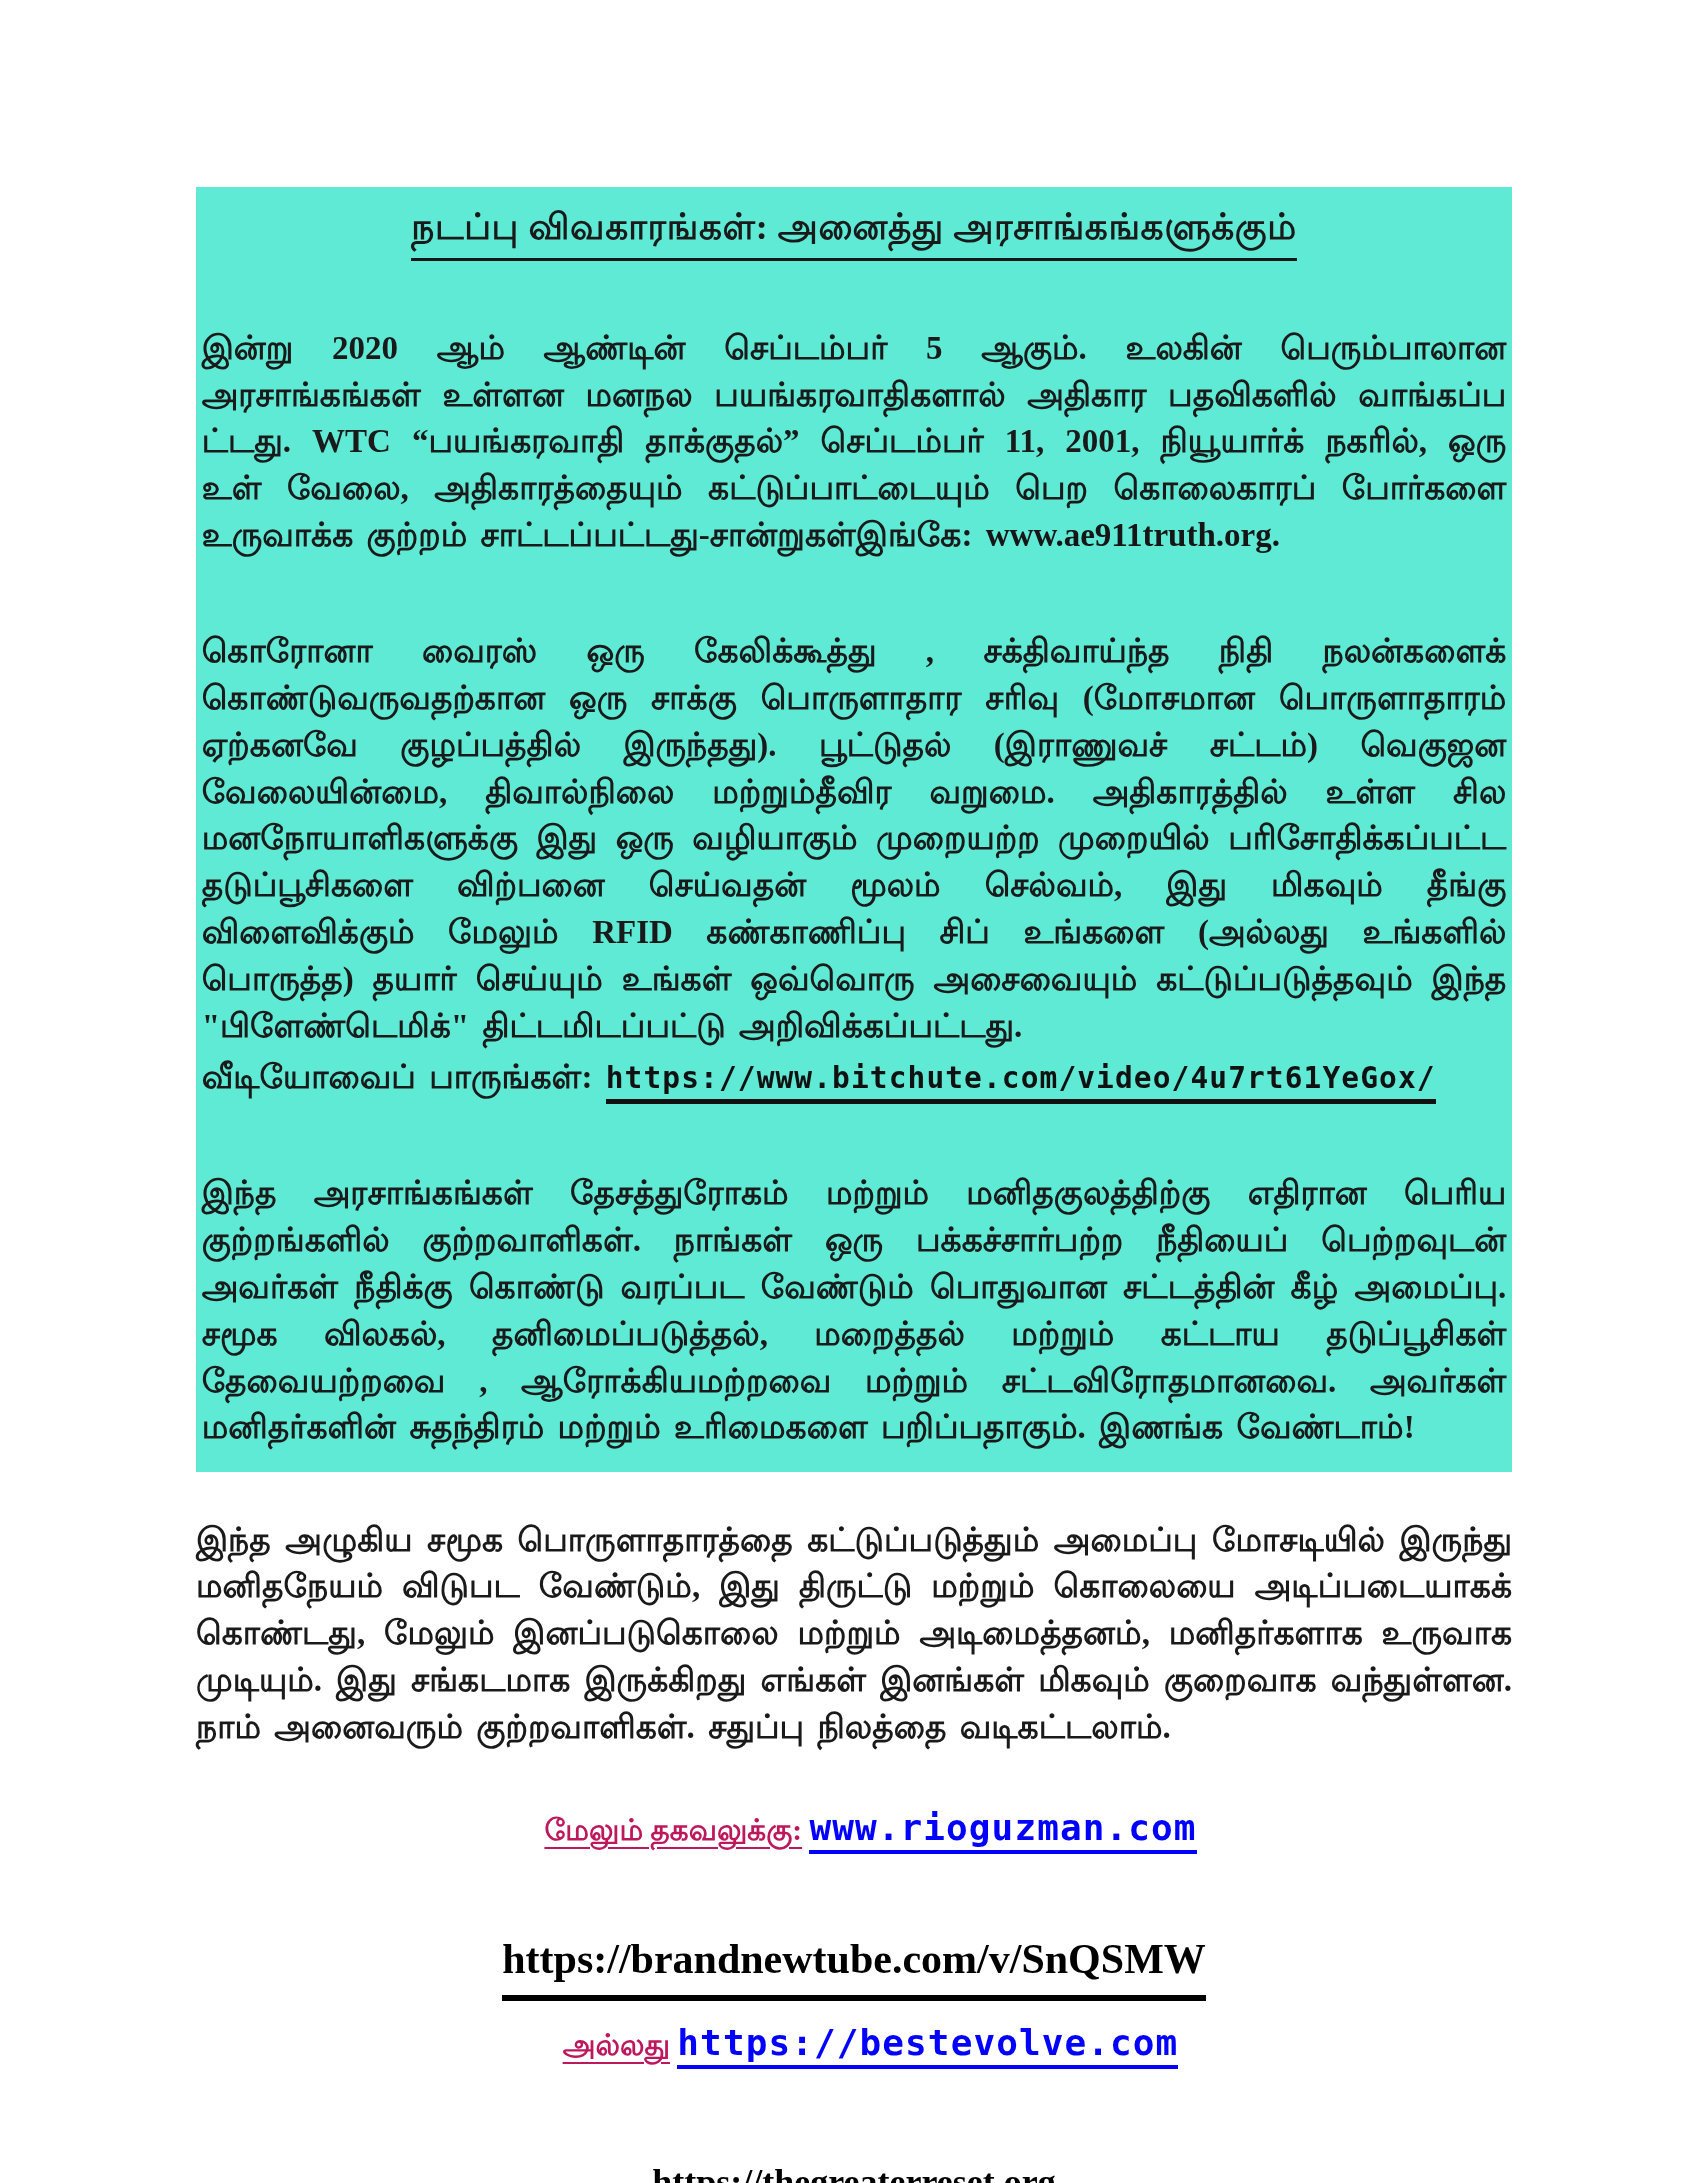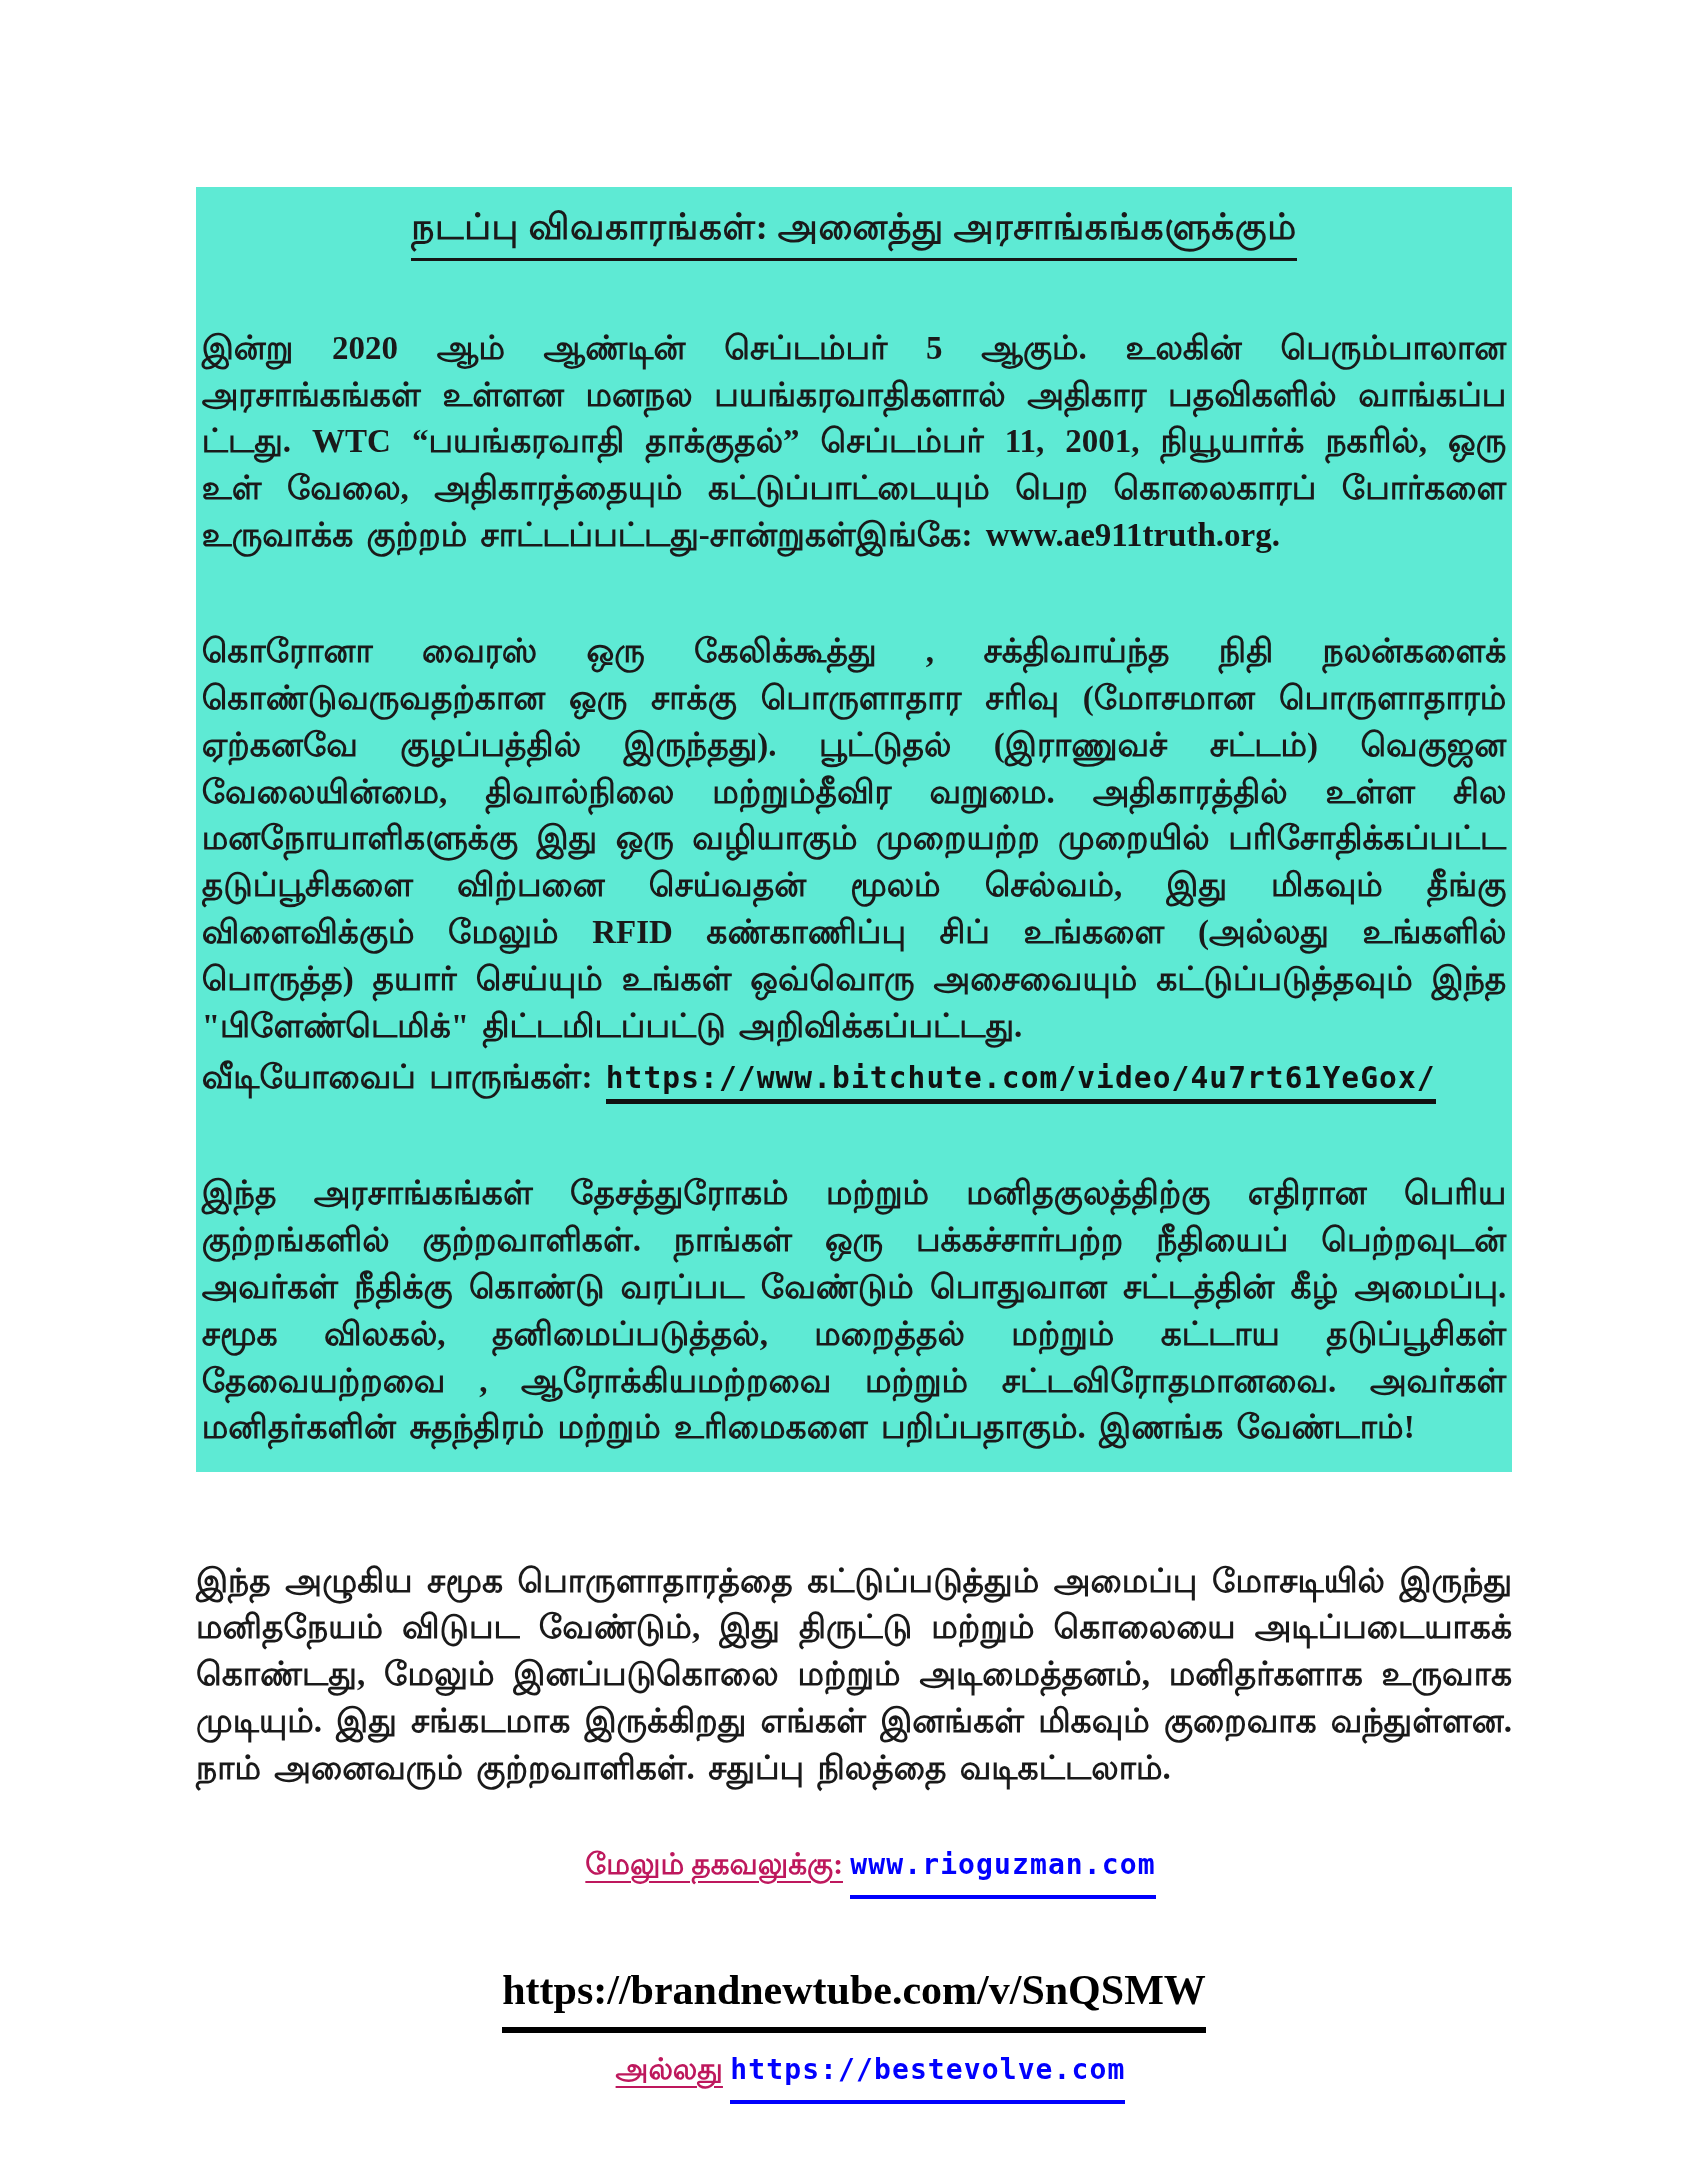--- a/index.html
+++ b/index.html
@@ -60,26 +60,26 @@
     letter-spacing: 1.1px;
   }
   .mono-link.black {
     color: #111111;
     font-size: 29.5px;
     border-bottom: 5.1px solid #111111;
     padding-bottom: 3.4px;
   }
   .mono-link.blue {
     color: #0101fd;
-    font-size: 28px;
+    font-size: 36px;
     border-bottom: 4.5px solid #0101fd;
-    padding-bottom: 14px;
+    padding-bottom: 2px;
   }
   .para-plain {
-    margin-top: 86px;
+    margin-top: 45px;
     margin-bottom: 0;
   }
   .footer {
     text-align: center;
     margin-top: 50px;
   }
   .footer-line {
     margin: 0 0 14.7px 0;
     font-size: 29.5px;
     font-weight: bold;

